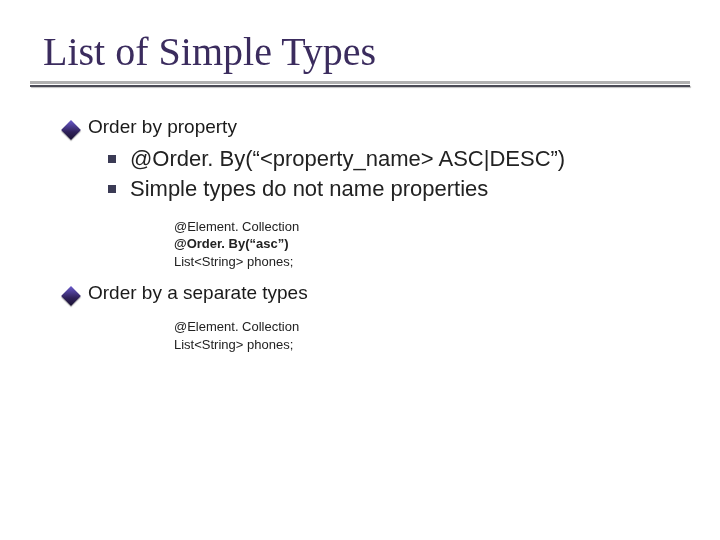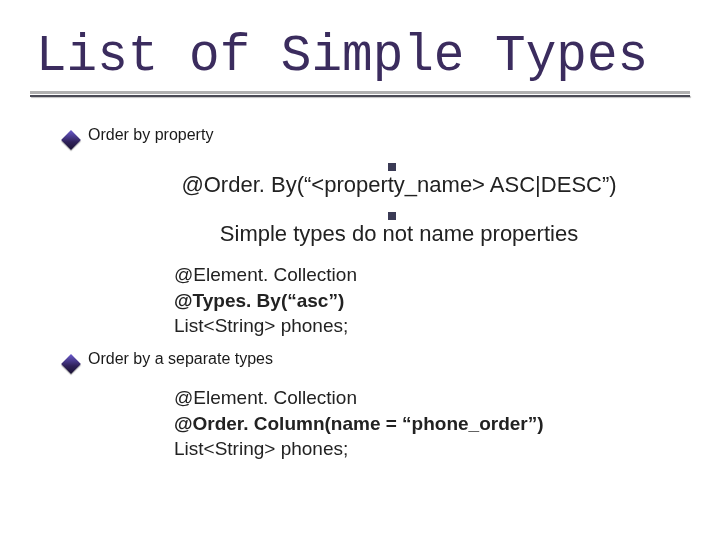--- a/index.html
+++ b/index.html
@@ -12,24 +12,24 @@
     color: #222;
   }
   .slide {
     position: relative;
     width: 720px;
     height: 540px;
     box-sizing: border-box;
     padding: 20px 30px 20px 30px;
   }
   .title {
-    font-family: Liberation Mono, monospace;
-    font-size: 51px;
+    font-family: Liberation Serif, serif;
+    font-size: 40px;
     color: #3b2c5e;
-    margin: 8px 0 4px 6px;
+    margin: 8px 0 4px 13px;
     font-weight: normal;
   }
   .rule-wrap {
     margin-top: 6px;
   }
   .rule-gray {
     height: 3px;
     background: #b0b0b0;
   }
   .rule-dark {
@@ -59,53 +59,52 @@
   .diamond::before {
     content: "";
     position: absolute;
     inset: 0;
     background: linear-gradient(135deg, #6a5acd 0%, #2f2159 60%, #1a1233 100%);
     transform: rotate(45deg);
     box-shadow: 1px 1px 1px rgba(0,0,0,0.3);
   }
   .lvl1-text {
     font-family: Tahoma, Verdana, sans-serif;
-    font-size: 16px;
+    font-size: 19px;
     color: #1a1a1a;
     line-height: 1.25;
   }
   .lvl2-group {
     margin-left: 44px;
   }
   .lvl2 {
     display: flex;
-    align-items: center;
+    align-items: flex-start;
     margin: 2px 0;
-    flex-direction: column;
   }
   .sq {
     width: 8px;
     height: 8px;
     background: #3b3b55;
     margin-top: 10px;
     margin-right: 14px;
     flex: 0 0 auto;
   }
   .lvl2-text {
     font-family: Tahoma, Verdana, sans-serif;
     font-size: 22px;
     color: #222;
     line-height: 1.3;
   }
   .code-block {
     margin-left: 110px;
     margin-top: 14px;
     margin-bottom: 10px;
     font-family: Tahoma, Verdana, sans-serif;
-    font-size: 19px;
+    font-size: 13px;
     line-height: 1.35;
     color: #222;
   }
   .bold { font-weight: bold; }
 </style>
 </head>
 <body>
 
 <div class="slide">
 
@@ -129,29 +128,28 @@
         <span class="lvl2-text">@Order. By(“&lt;property_name&gt; ASC|DESC”)</span>
       </div>
       <div class="lvl2">
         <span class="sq"></span>
         <span class="lvl2-text">Simple types do not name properties</span>
       </div>
     </div>
 
     <div class="code-block">
       <div>@Element. Collection</div>
-      <div class="bold">@Types. By(“asc”)</div>
+      <div class="bold">@Order. By(“asc”)</div>
       <div>List&lt;String&gt; phones;</div>
     </div>
 
     <div class="lvl1">
       <span class="diamond"></span>
       <span class="lvl1-text">Order by a separate types</span>
     </div>
 
     <div class="code-block">
       <div>@Element. Collection</div>
-      <div class="bold">@Order. Column(name = “phone_order”)</div>
       <div>List&lt;String&gt; phones;</div>
     </div>
 
   </div>
 </div>
 
 </body></html>

